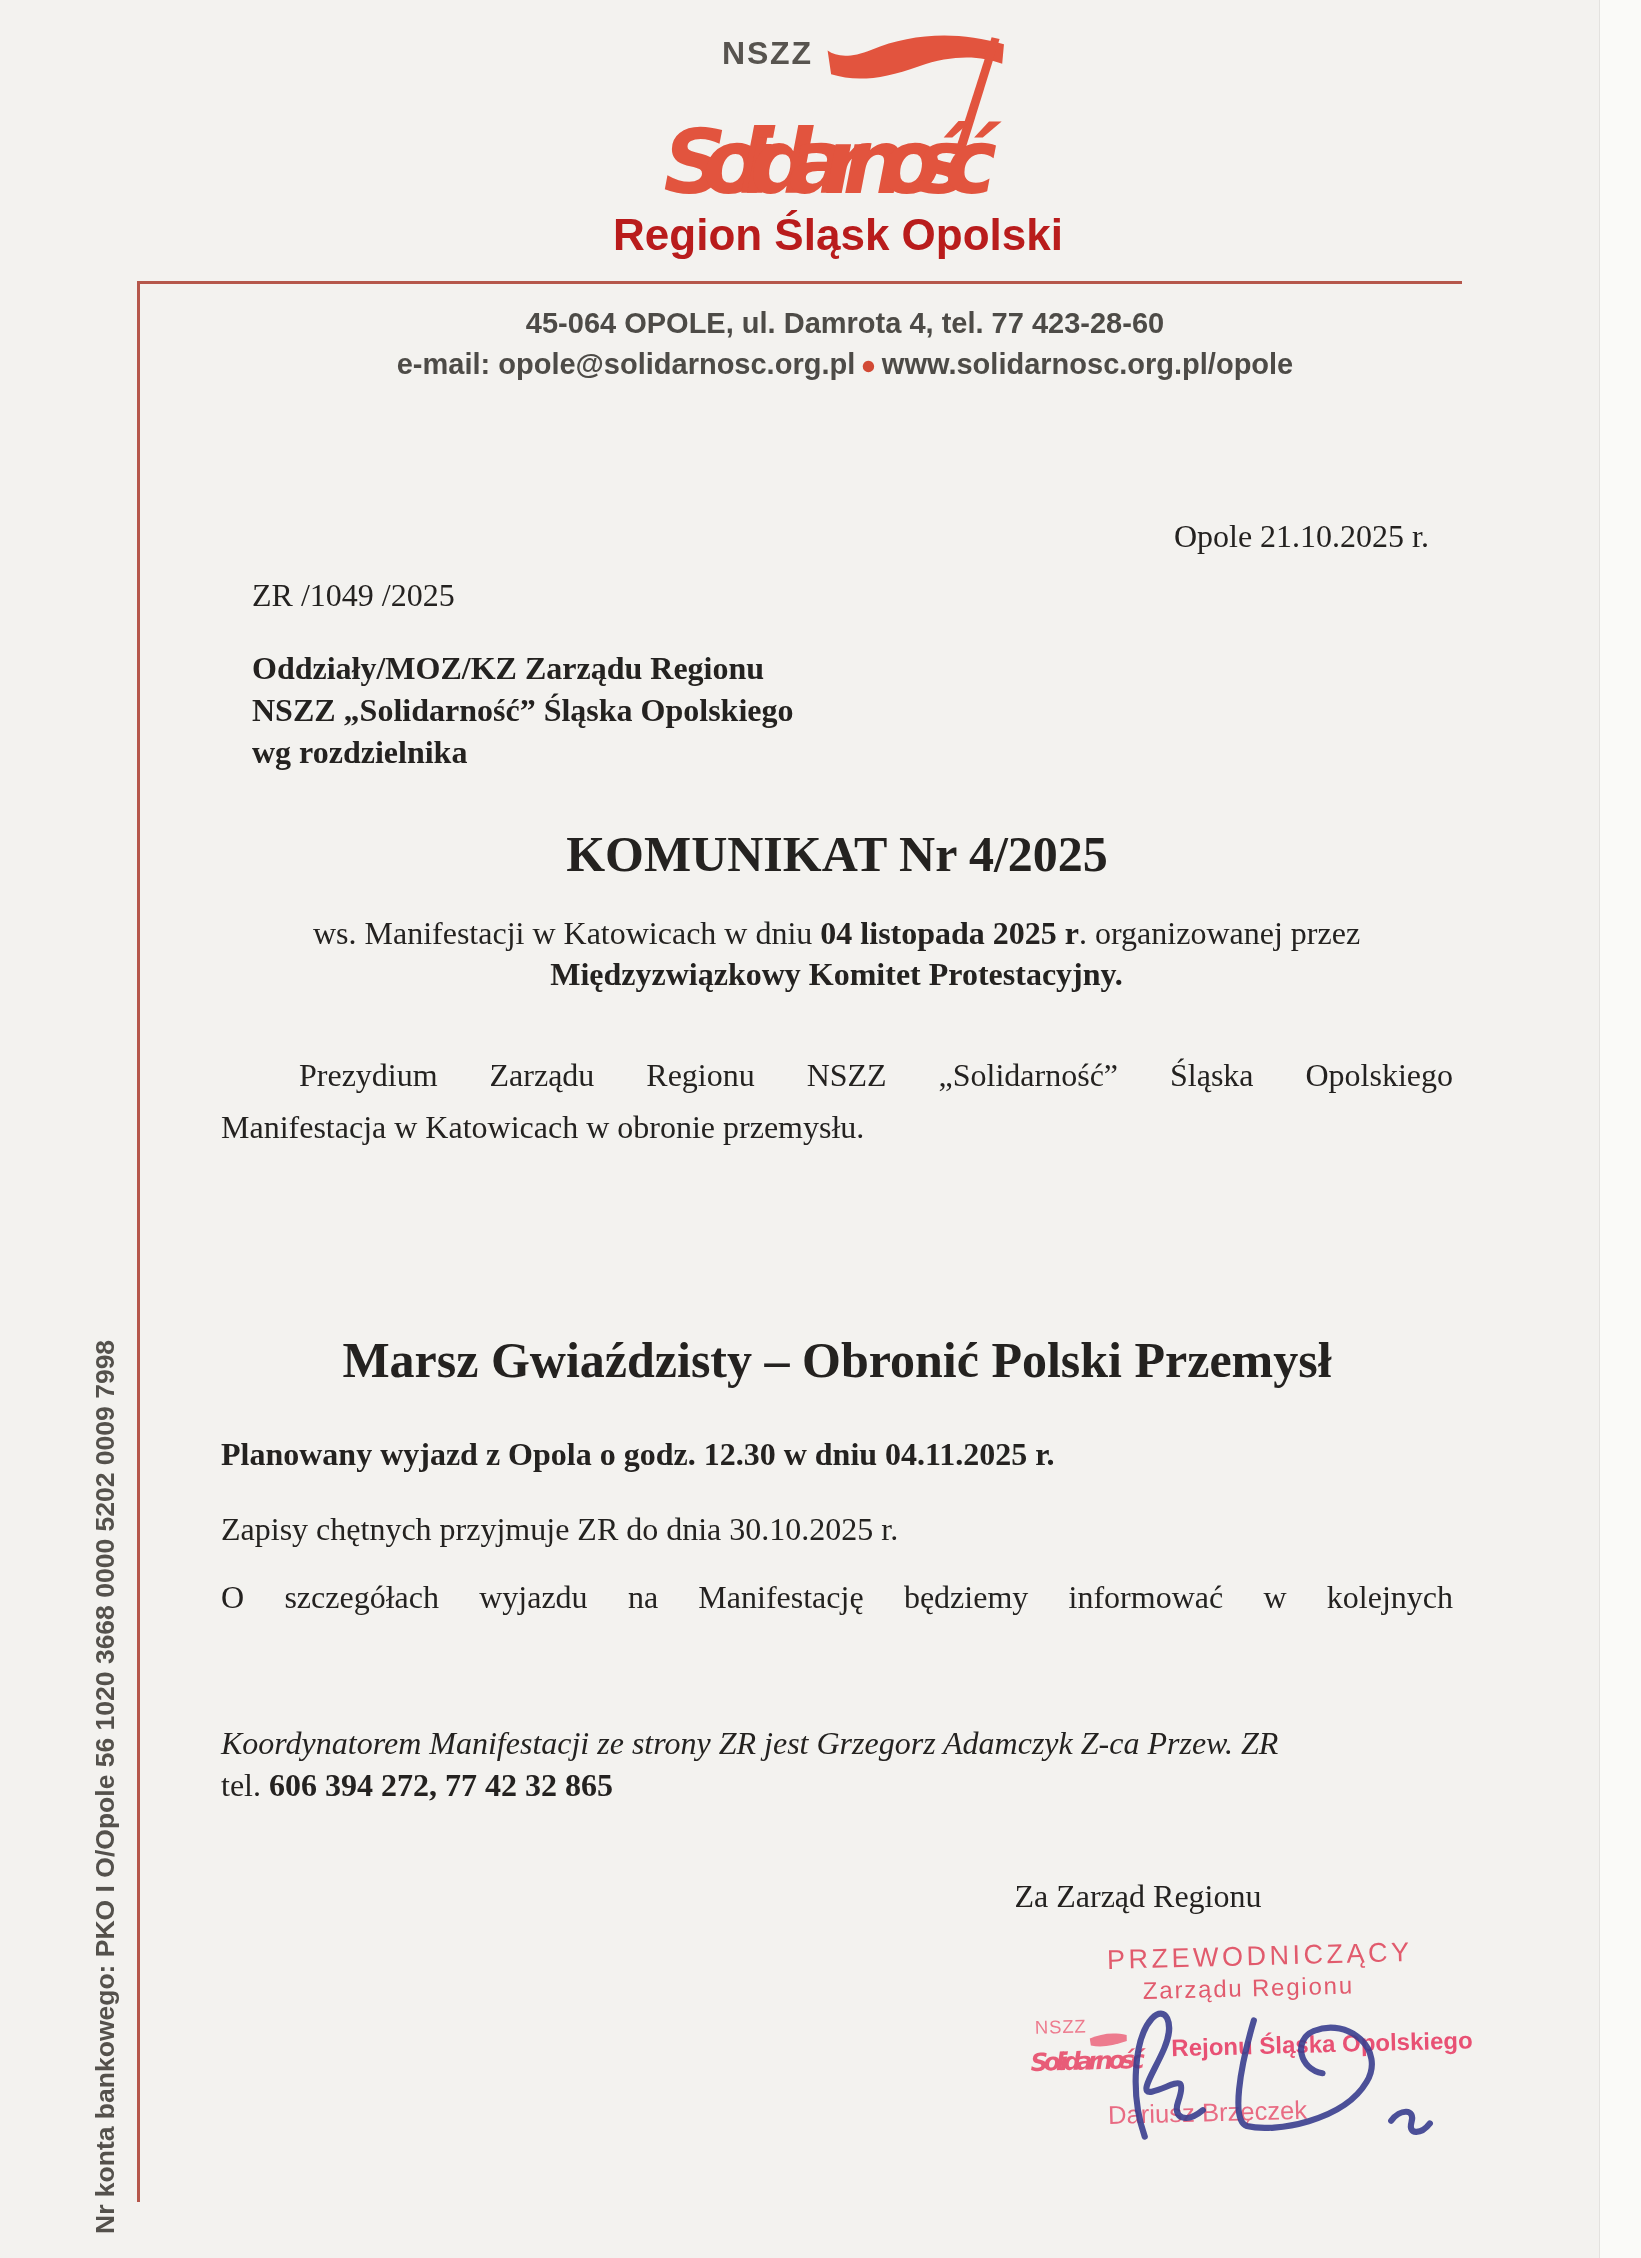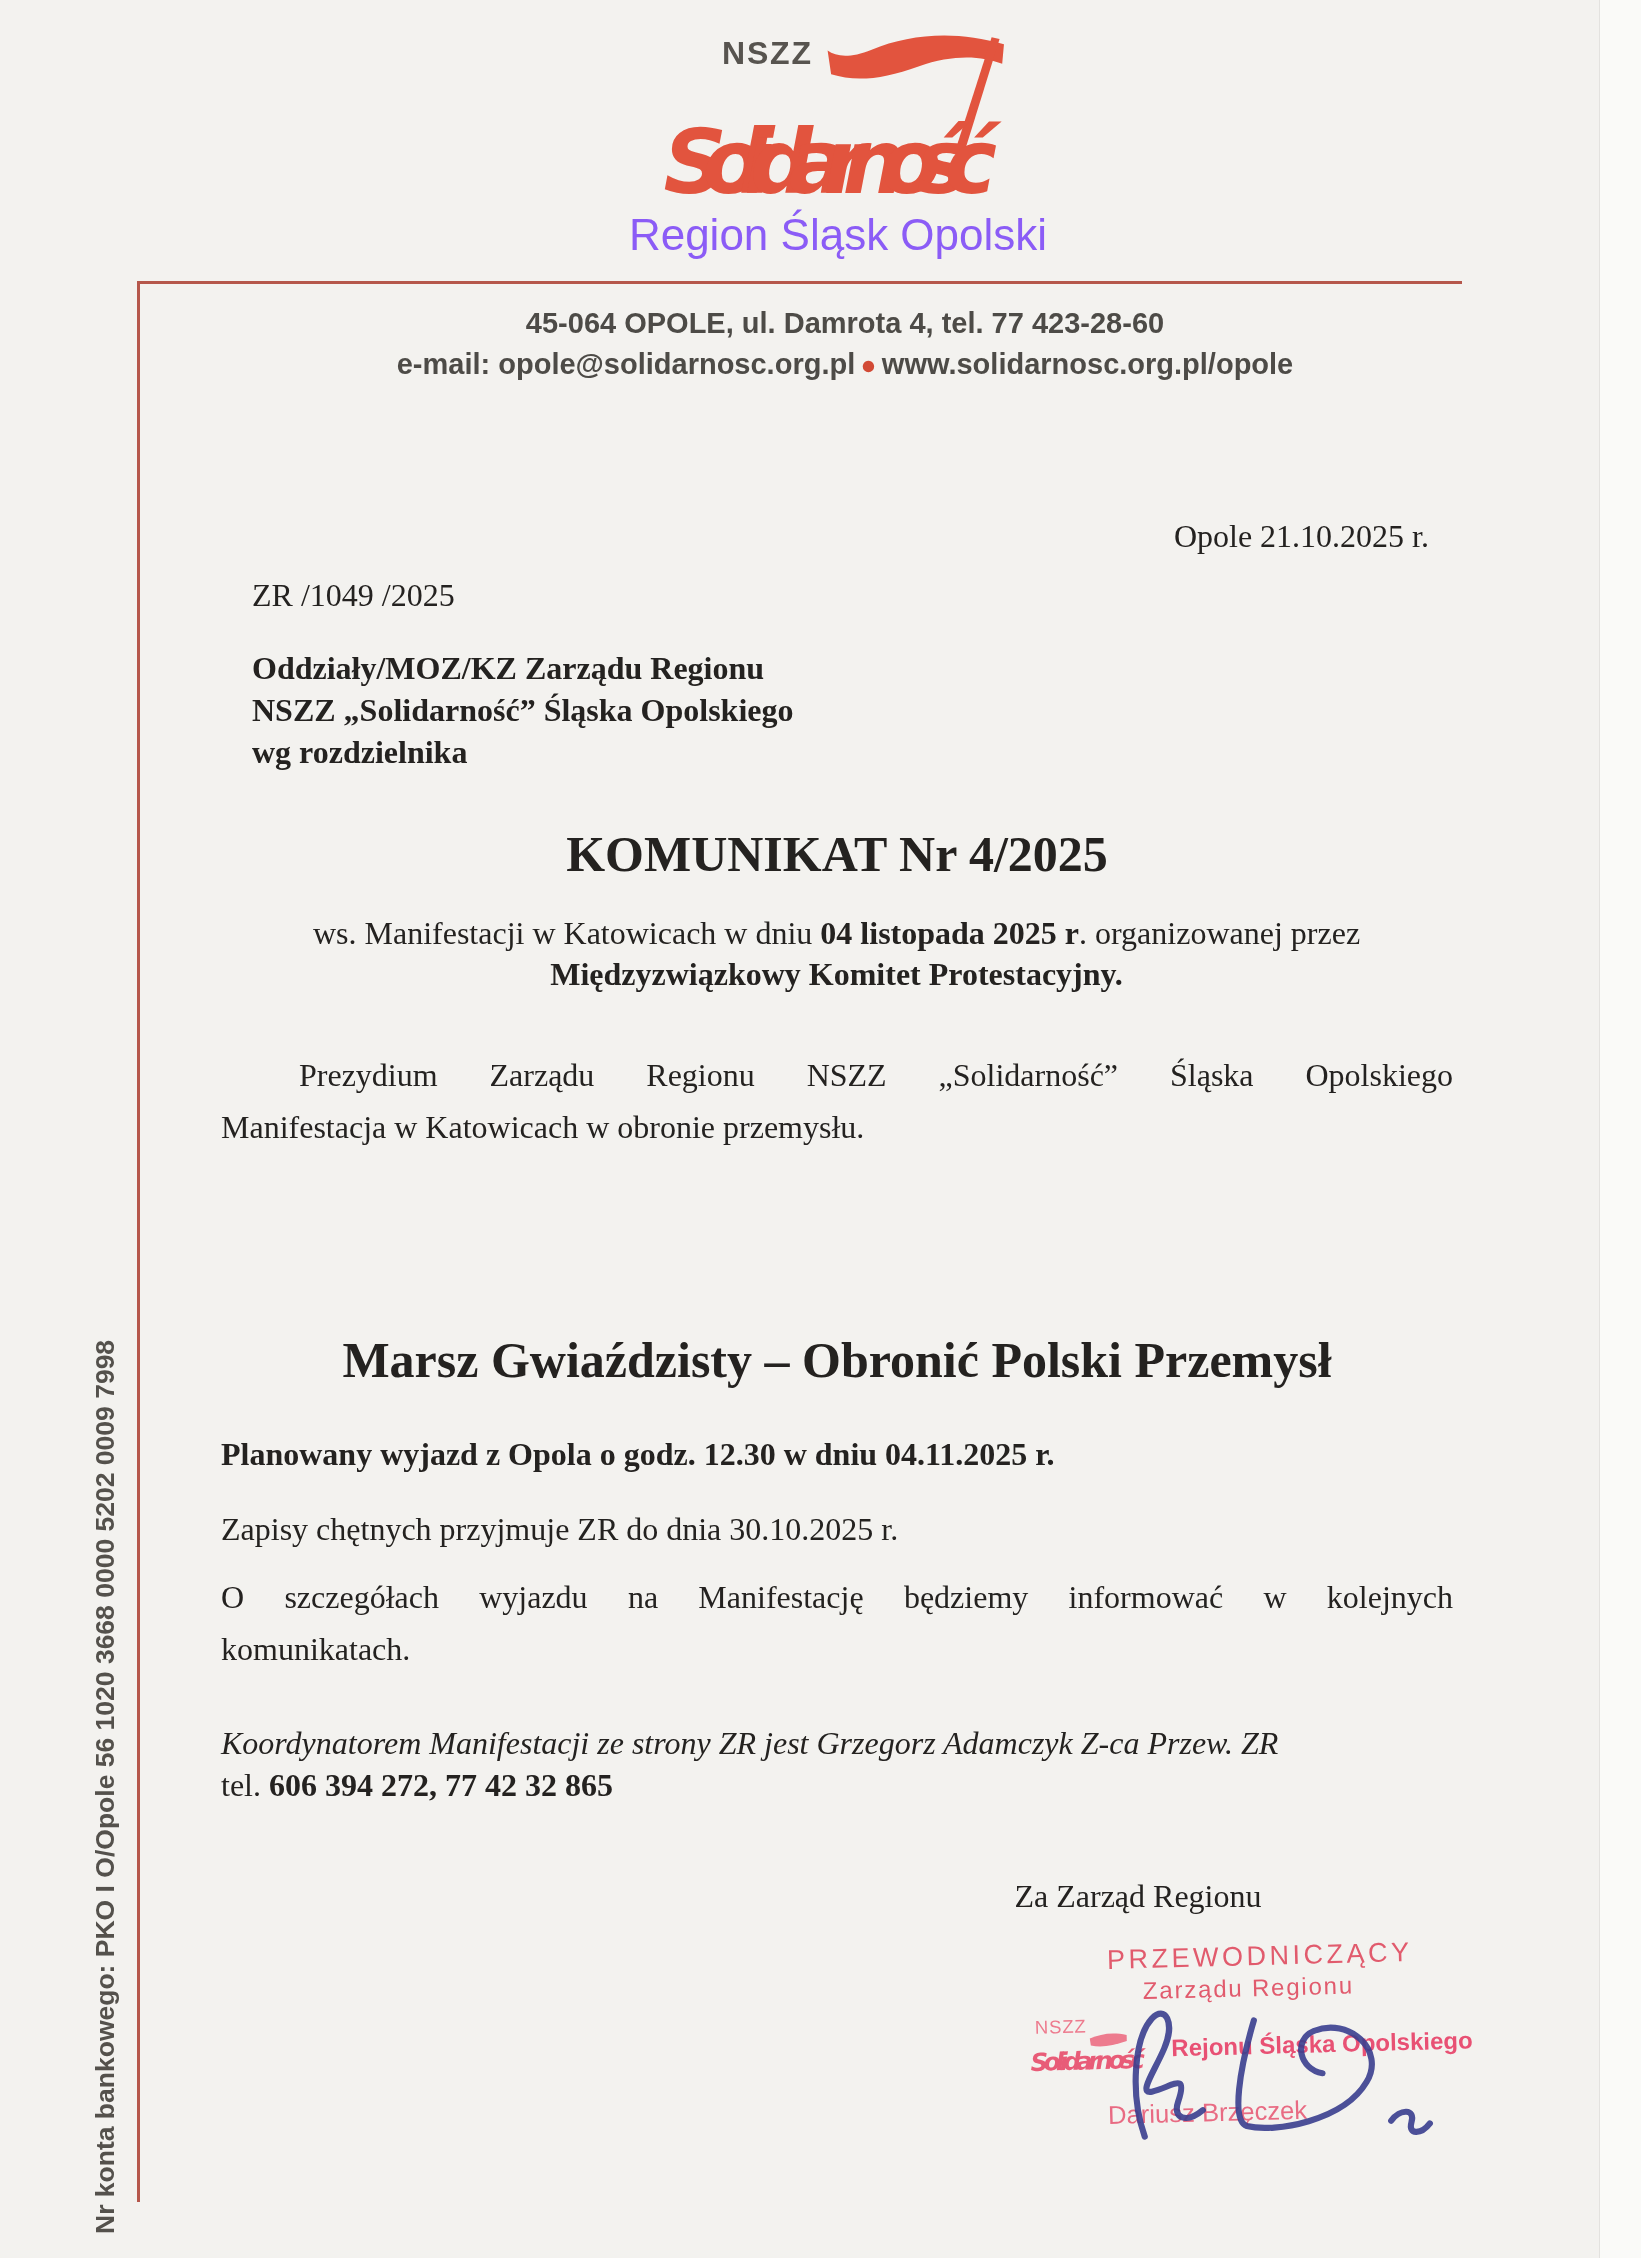--- a/index.html
+++ b/index.html
@@ -9,21 +9,21 @@
     background:#f3f2ef;
     overflow:hidden;
     font-family:"Liberation Serif", serif;
     color:#242220;
   }
   .abs{position:absolute;}
   .sans{font-family:"Liberation Sans", sans-serif;}
 
   
   .nszz-label{font-weight:bold;font-size:32px;letter-spacing:1.8px;color:#57544f;}
-  .region-title{font-weight:normal;font-size:44px;color:#8b5cf6;text-align:center;letter-spacing:0px;}
+  .region-title{font-weight:bold;font-size:44px;color:#b91c1c;text-align:center;letter-spacing:0px;}
   .addr{font-weight:bold;font-size:29px;color:#4d4b47;text-align:center;}
   .addr .dot{color:#d24a35;font-size:26.5px;padding:0 5.3px;}
   .hrule{background:#b5574b;height:2.6px;}
   .vrule{background:#b5574b;width:2.6px;}
 
   
   .b36{font-size:32px;line-height:41px;}
   .b42{font-size:50px;line-height:44px;}
   .bold{font-weight:bold;}
   .italic{font-style:italic;}
@@ -96,21 +96,20 @@
 
 
   <div class="abs b42 bold center" style="left:221px;top:1338px;width:1232px;">Marsz Gwiaździsty – Obronić Polski Przemysł</div>
 
   <div class="abs b36 bold" style="left:221px;top:1434px;">Planowany wyjazd z Opola o godz. 12.30 w dniu 04.11.2025 r.</div>
 
   <div class="abs b36" style="left:221px;top:1509px;">Zapisy  chętnych przyjmuje ZR do dnia 30.10.2025 r.</div>
 
   <div class="pblock b36" style="top:1577px;">
     <div class="jline">O szczegółach wyjazdu na  Manifestację będziemy informować w kolejnych</div>
-    <div class="nline">komunikatach.</div>
   </div>
 
   <div class="abs b36 italic" style="left:221px;top:1723px;width:1232px;">Koordynatorem Manifestacji ze strony ZR jest Grzegorz Adamczyk Z-ca Przew. ZR</div>
   <div class="abs b36" style="left:221px;top:1765px;"><span>tel. </span><b>606 394 272, 77 42 32 865</b></div>
 
   <div class="abs b36 center" style="left:997px;top:1876px;width:282px;">Za Zarząd Regionu</div>
 
   <div class="abs stamp" style="left:1028px;top:1941px;width:459px;">
     <div class="l1" style="margin-left:81px;">PRZEWODNICZĄCY</div>
     <div class="l2" style="margin-left:116px;margin-top:1.8px;">Zarządu Regionu</div>

